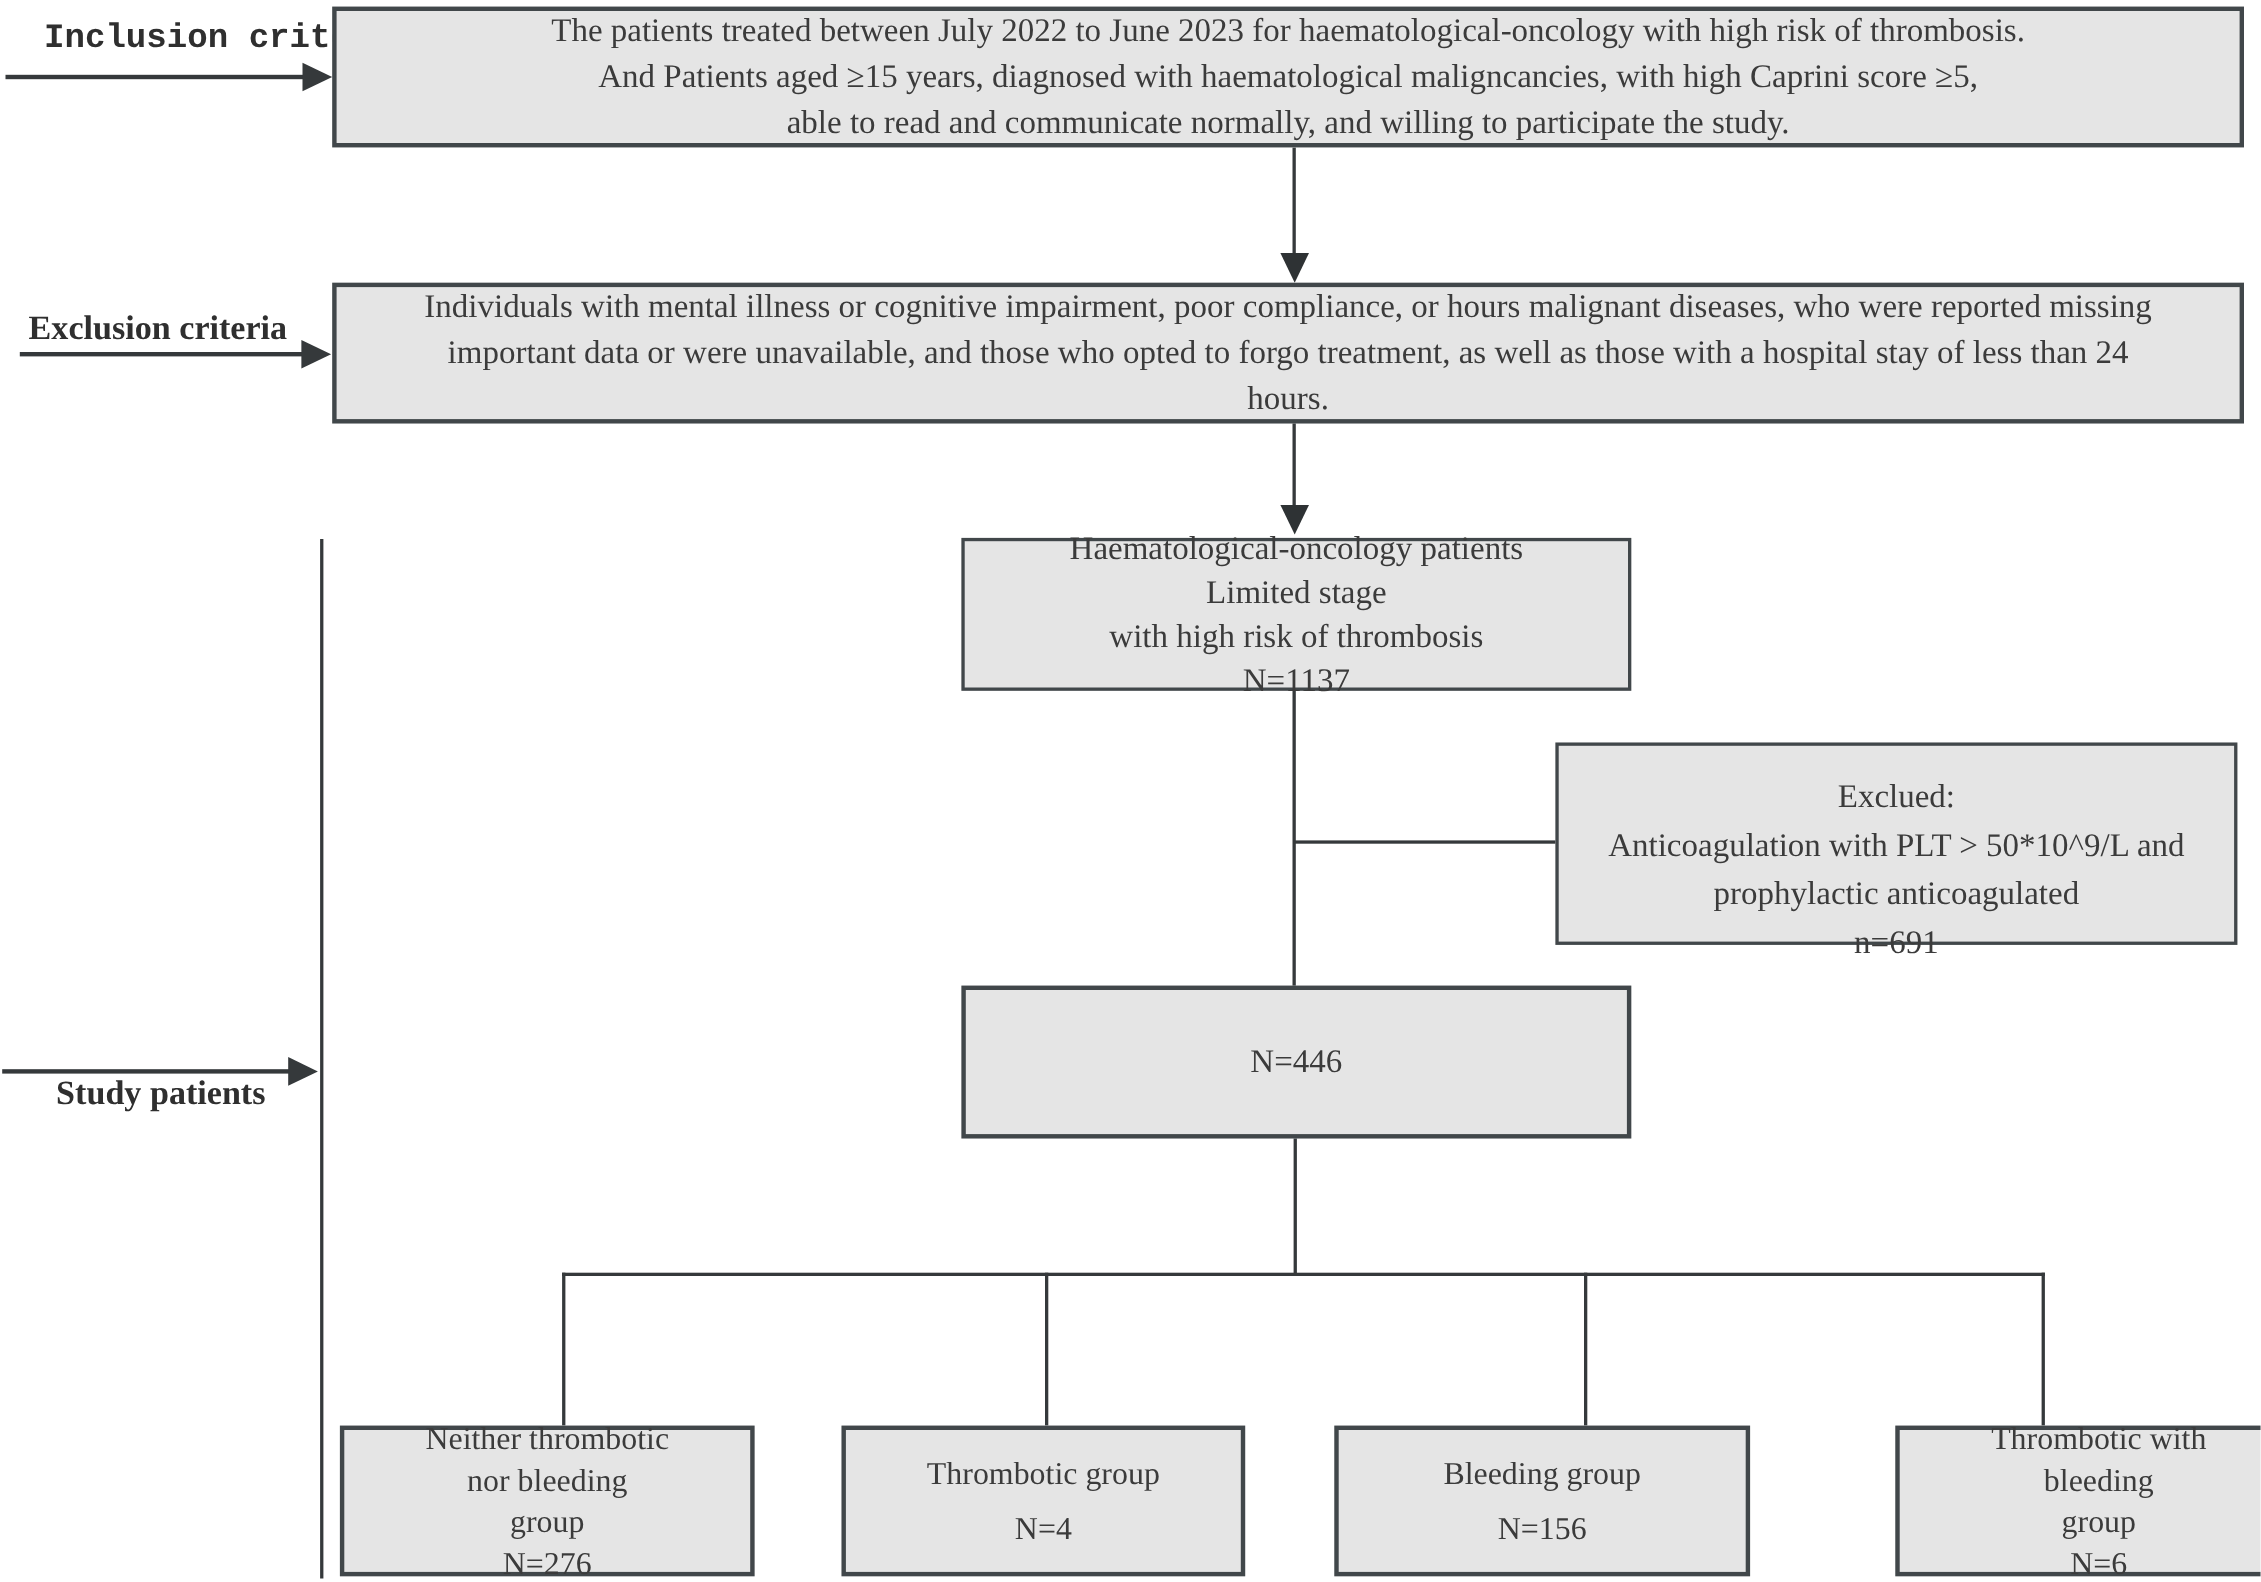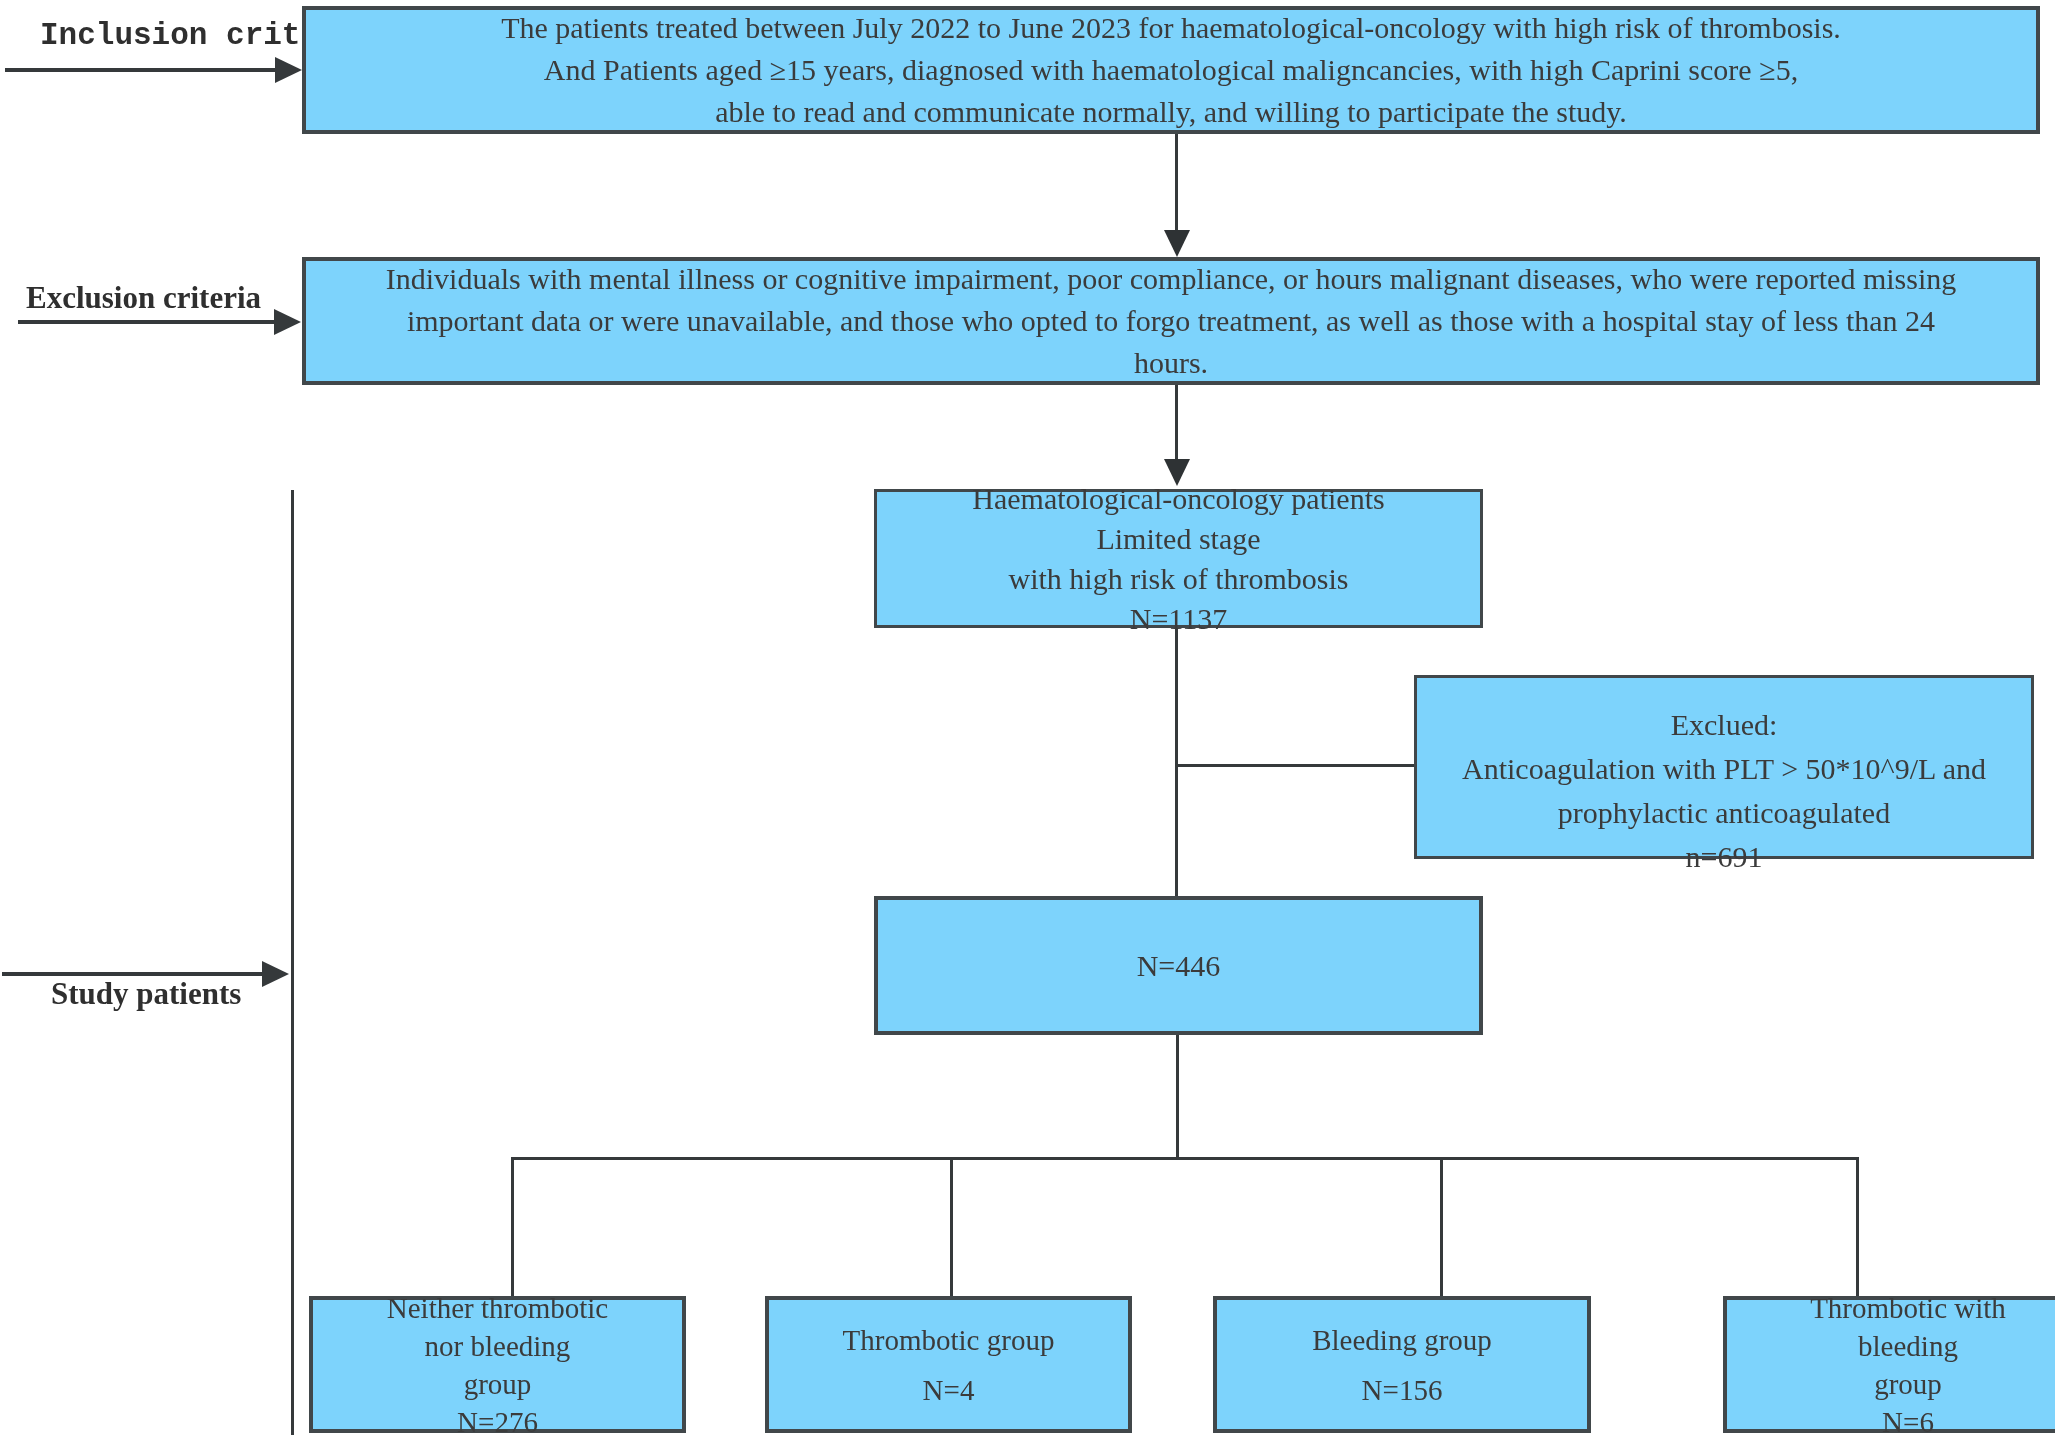--- a/index.html
+++ b/index.html
@@ -7,21 +7,21 @@
     --txt:#3b3b3b;
     --bg:#ffffff;
   }
   html,body{margin:0;padding:0;}
   body{
     width:2055px;height:1438px;position:relative;background:var(--bg);
     font-family:"Liberation Serif","DejaVu Serif",serif;color:var(--txt);
     overflow:hidden;
   }
   .box{
-    position:absolute;border:4px solid var(--line);background:#7dd3fc;
+    position:absolute;border:4px solid var(--line);background:#e5e5e5;
     box-sizing:border-box;
   }
   .box .txt{
     position:absolute;left:-6px;right:-6px;top:50%;
     transform:translateY(-50%);text-align:center;
   }
   .ln{display:block;}
   .side-label{
     position:absolute;font-weight:bold;font-size:31px;white-space:nowrap;
     color:#2f2f2f;

